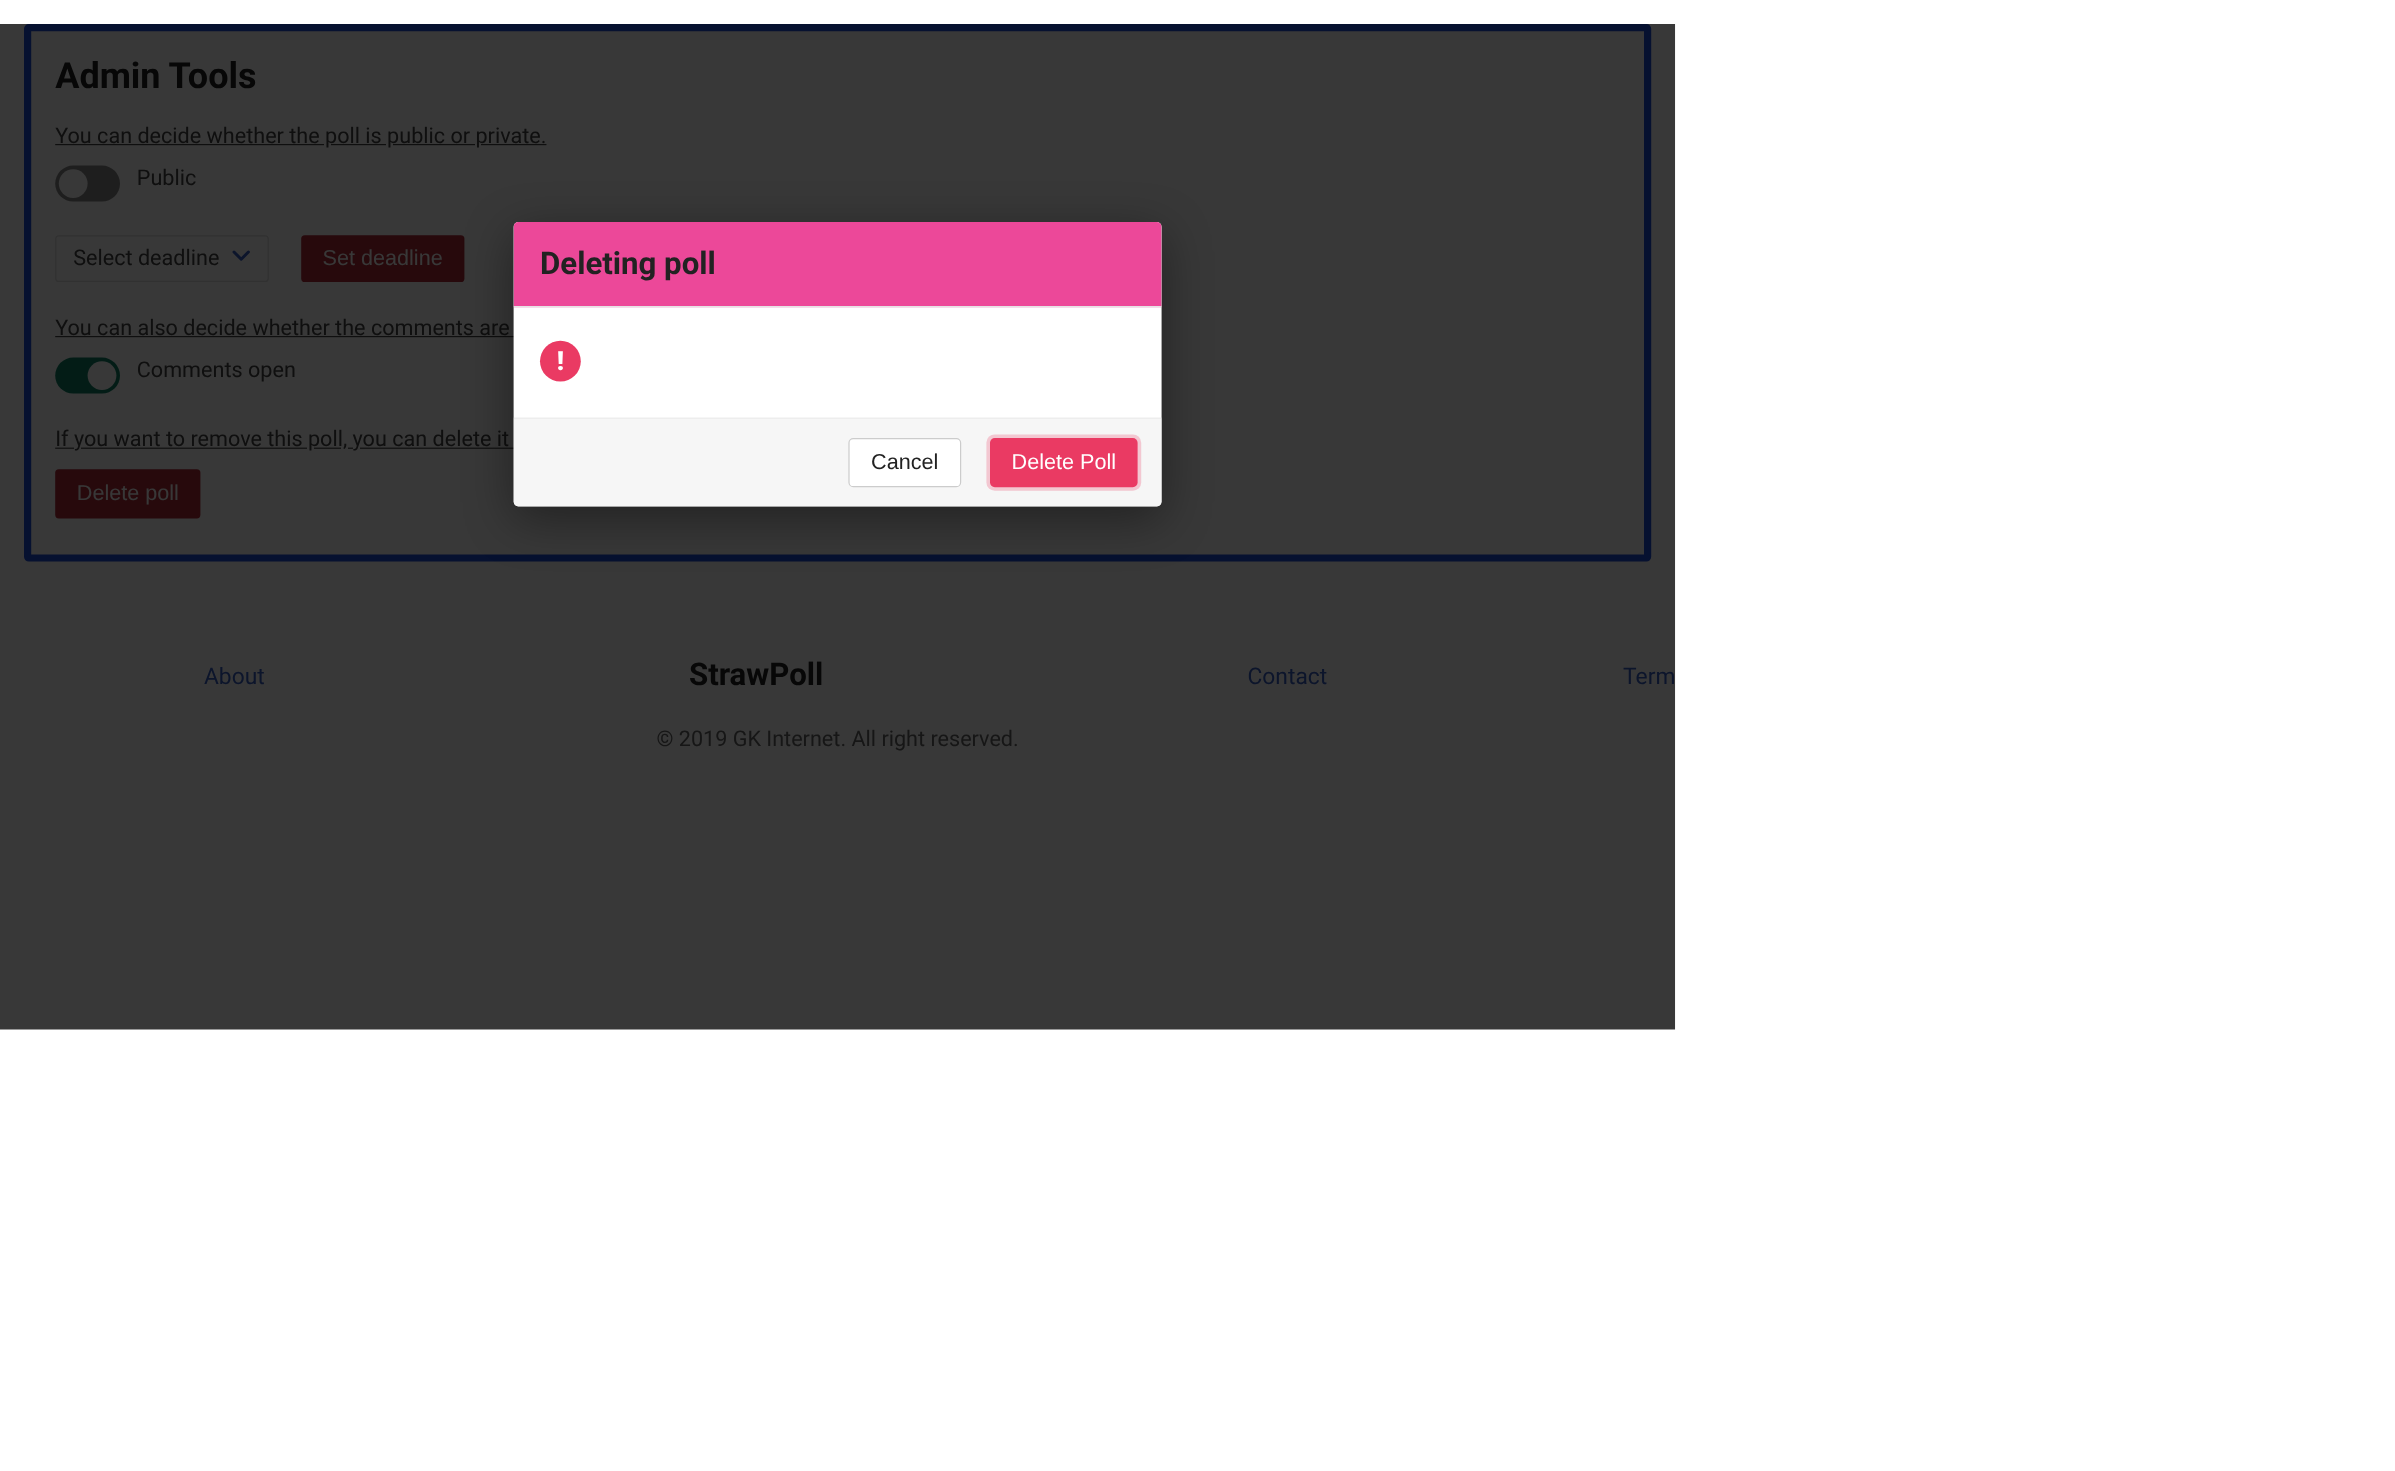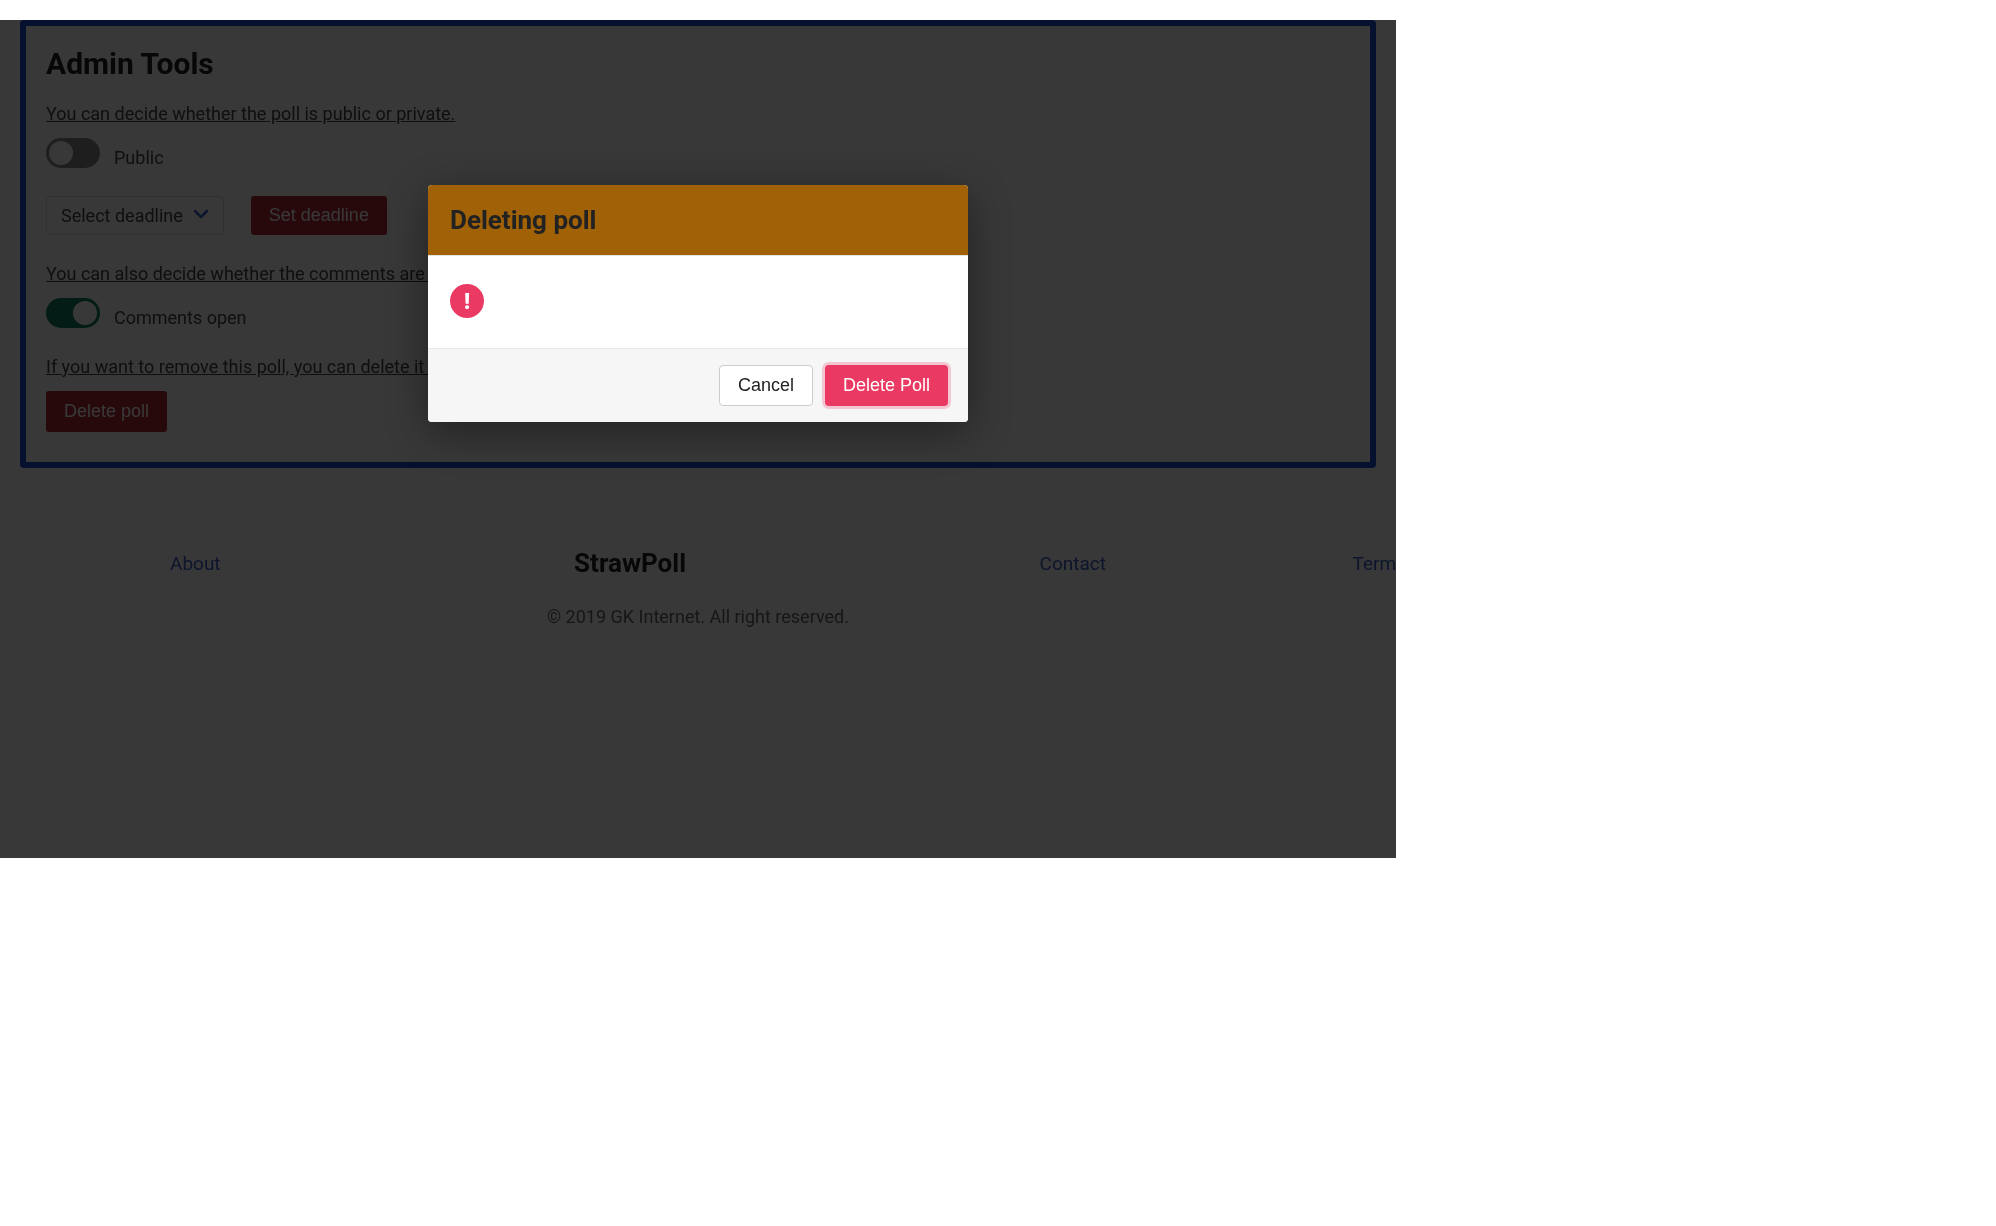--- a/index.html
+++ b/index.html
@@ -31,21 +31,21 @@
       margin-bottom: 22px;
     }
     .section-text {
       font-size: 18px;
       color: #444;
       margin-bottom: 14px;
       text-decoration: underline;
     }
     .toggle-row {
       display: flex;
-      align-items: flex-end;
+      align-items: flex-start;
       gap: 14px;
       margin-bottom: 28px;
     }
     .switch {
       position: relative;
       width: 54px;
       height: 30px;
       border-radius: 15px;
       cursor: pointer;
     }
@@ -142,21 +142,21 @@
     }
     .modal {
       width: 540px;
       background: #fff;
       border-radius: 4px;
       box-shadow: 0 10px 40px rgba(0,0,0,0.4);
       overflow: hidden;
     }
     .modal-header {
       padding: 20px 22px;
-      background: #a16207;
+      background: #ec4899;
       border-bottom: 1px solid #e3e3e3;
     }
     .modal-header h2 {
       font-size: 26px;
       font-weight: 700;
       color: #222;
     }
     .modal-body {
       padding: 24px 22px 30px 22px;
       display: flex;
@@ -184,21 +184,21 @@
       margin-bottom: 20px;
       line-height: 1.35;
     }
     .modal-text p:last-child { margin-bottom: 0; }
     .modal-text strong { font-weight: 700; }
     .modal-footer {
       padding: 16px 20px;
       background: #f6f6f6;
       display: flex;
       justify-content: flex-end;
-      gap: 12px;
+      gap: 24px;
     }
     .btn-outline {
       background: #fff;
       border: 1px solid #ccc;
       color: #222;
       border-radius: 4px;
     }
     .btn-pink {
       background: #ea3a63;
       color: #fff;

